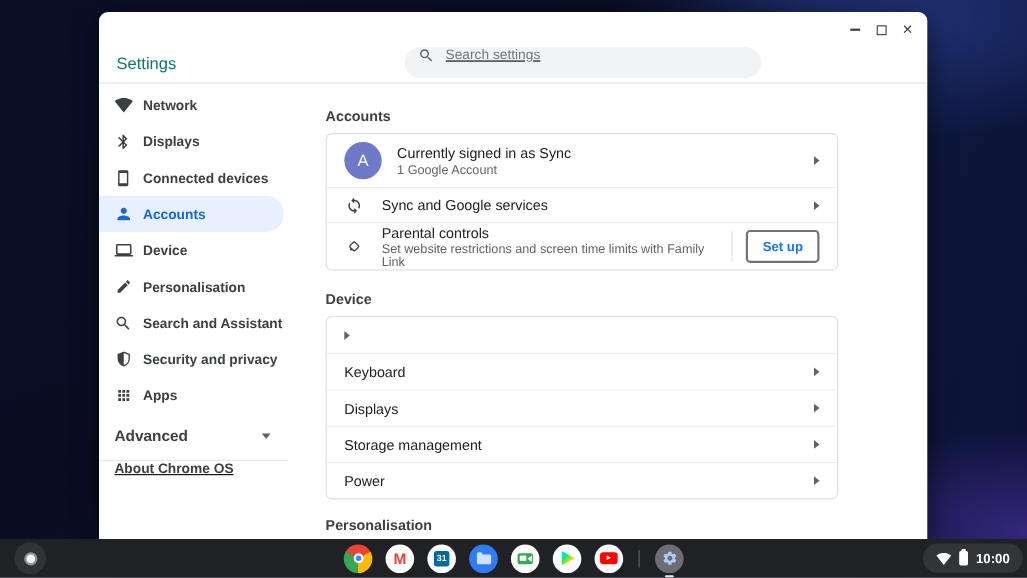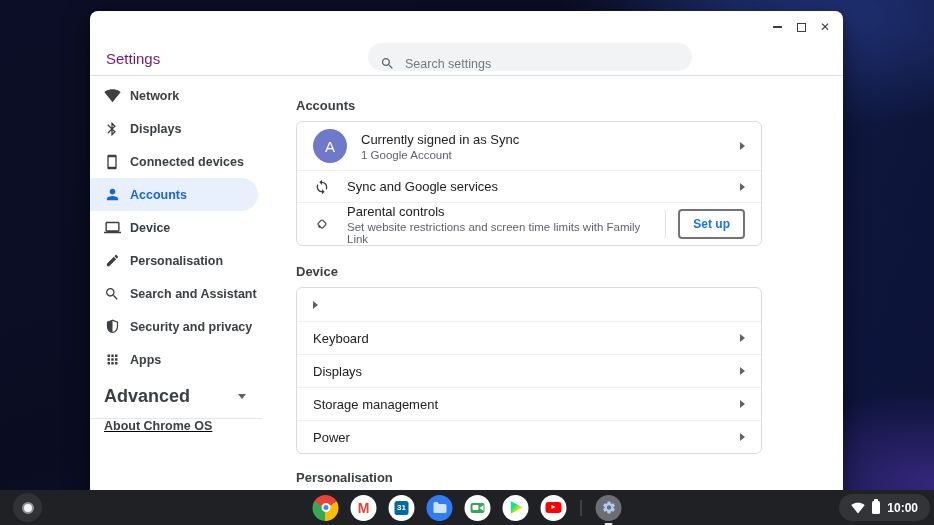--- a/index.html
+++ b/index.html
@@ -23,24 +23,24 @@
     position:absolute; left:90px; top:11px; width:753px; height:479px;
     background:#ffffff; border-radius:8px 8px 0 0;
     box-shadow:0 6px 24px rgba(0,0,0,.55);
     overflow:hidden;
   }
   .win-controls { position:absolute; top:8px; right:10px; display:flex; gap:8px; z-index:5; }
   .win-btn { width:16px; height:16px; display:flex; align-items:center; justify-content:center; cursor:default; background:none; border:none; }
   .glyph-min { width:9px; height:2px; background:#3c4043; display:block; }
   .glyph-max { width:9px; height:9px; border:1.6px solid #3c4043; display:block; }
   .glyph-close { font-size:12px; color:#3c4043; line-height:1; }
-  .win-title { position:absolute; left:16px; top:39px; font-size:15px; color:#701a75; }
+  .win-title { position:absolute; left:16px; top:39px; font-size:15px; color:#0f766e; }
   .search-bar {
     position:absolute; left:278px; top:32px; width:324px; height:28px;
-    background:#f1f3f4; border-radius:14px; display:flex; align-items:flex-end; padding:0 12px; gap:10px;
+    background:#f1f3f4; border-radius:14px; display:flex; align-items:flex-start; padding:0 12px; gap:10px;text-decoration:underline;
   }
   .search-bar input {
     border:none; background:transparent; outline:none; flex:1;
     font-size:12.5px; color:#202124; font-family:inherit;
   }
   .search-bar input::placeholder { color:#74787d; }
   .header-divider { position:absolute; left:0; top:64px; width:100%; height:1px; background:#dfe1e5; }
   .win-body { position:absolute; top:65px; left:0; right:0; bottom:0; display:flex; }
 
   
@@ -50,21 +50,21 @@
     border-radius:0 17px 17px 0; cursor:pointer;
   }
   .nav-item .nav-ic { width:18px; height:18px; margin-left:13px; flex:none; display:flex; align-items:center; justify-content:center; }
   .nav-item .nav-lbl { margin-left:9px; font-size:12.5px; font-weight:bold; color:#3c4043; white-space:nowrap; }
   .nav-item.sel { background:#e8f0fe; }
   .nav-item.sel .nav-lbl { color:#1967d2; }
   .advanced-row {
     height:32px; margin-top:4px; display:flex; align-items:center; justify-content:space-between;
     padding:0 14px; cursor:pointer;
   }
-  .advanced-row .nav-lbl { font-size:18px; font-weight:bold; color:#3c4043; }
+  .advanced-row .nav-lbl { font-size:14px; font-weight:bold; color:#3c4043; }
   .caret-down { width:0; height:0; border-left:4px solid transparent; border-right:4px solid transparent; border-top:5px solid #5f6368; margin-right:20px; }
   .sidebar-divider { height:1px; background:#e4e6e8; margin:6px 0 0 0; width:172px; }
   .about-row { height:40px; display:flex; align-items:flex-start; padding:0 14px; cursor:pointer;text-decoration:underline; }
   .about-row .nav-lbl { font-size:12.5px; font-weight:bold; color:#3c4043; }
 
   
   .content { margin-left:16px; width:466px; padding-top:22px; }
   .section-heading { font-size:13px; font-weight:bold; color:#3c4043; }
   .card {
     margin-top:8px; background:#fff; border:1px solid #dadce0; border-radius:6px; overflow:hidden;

